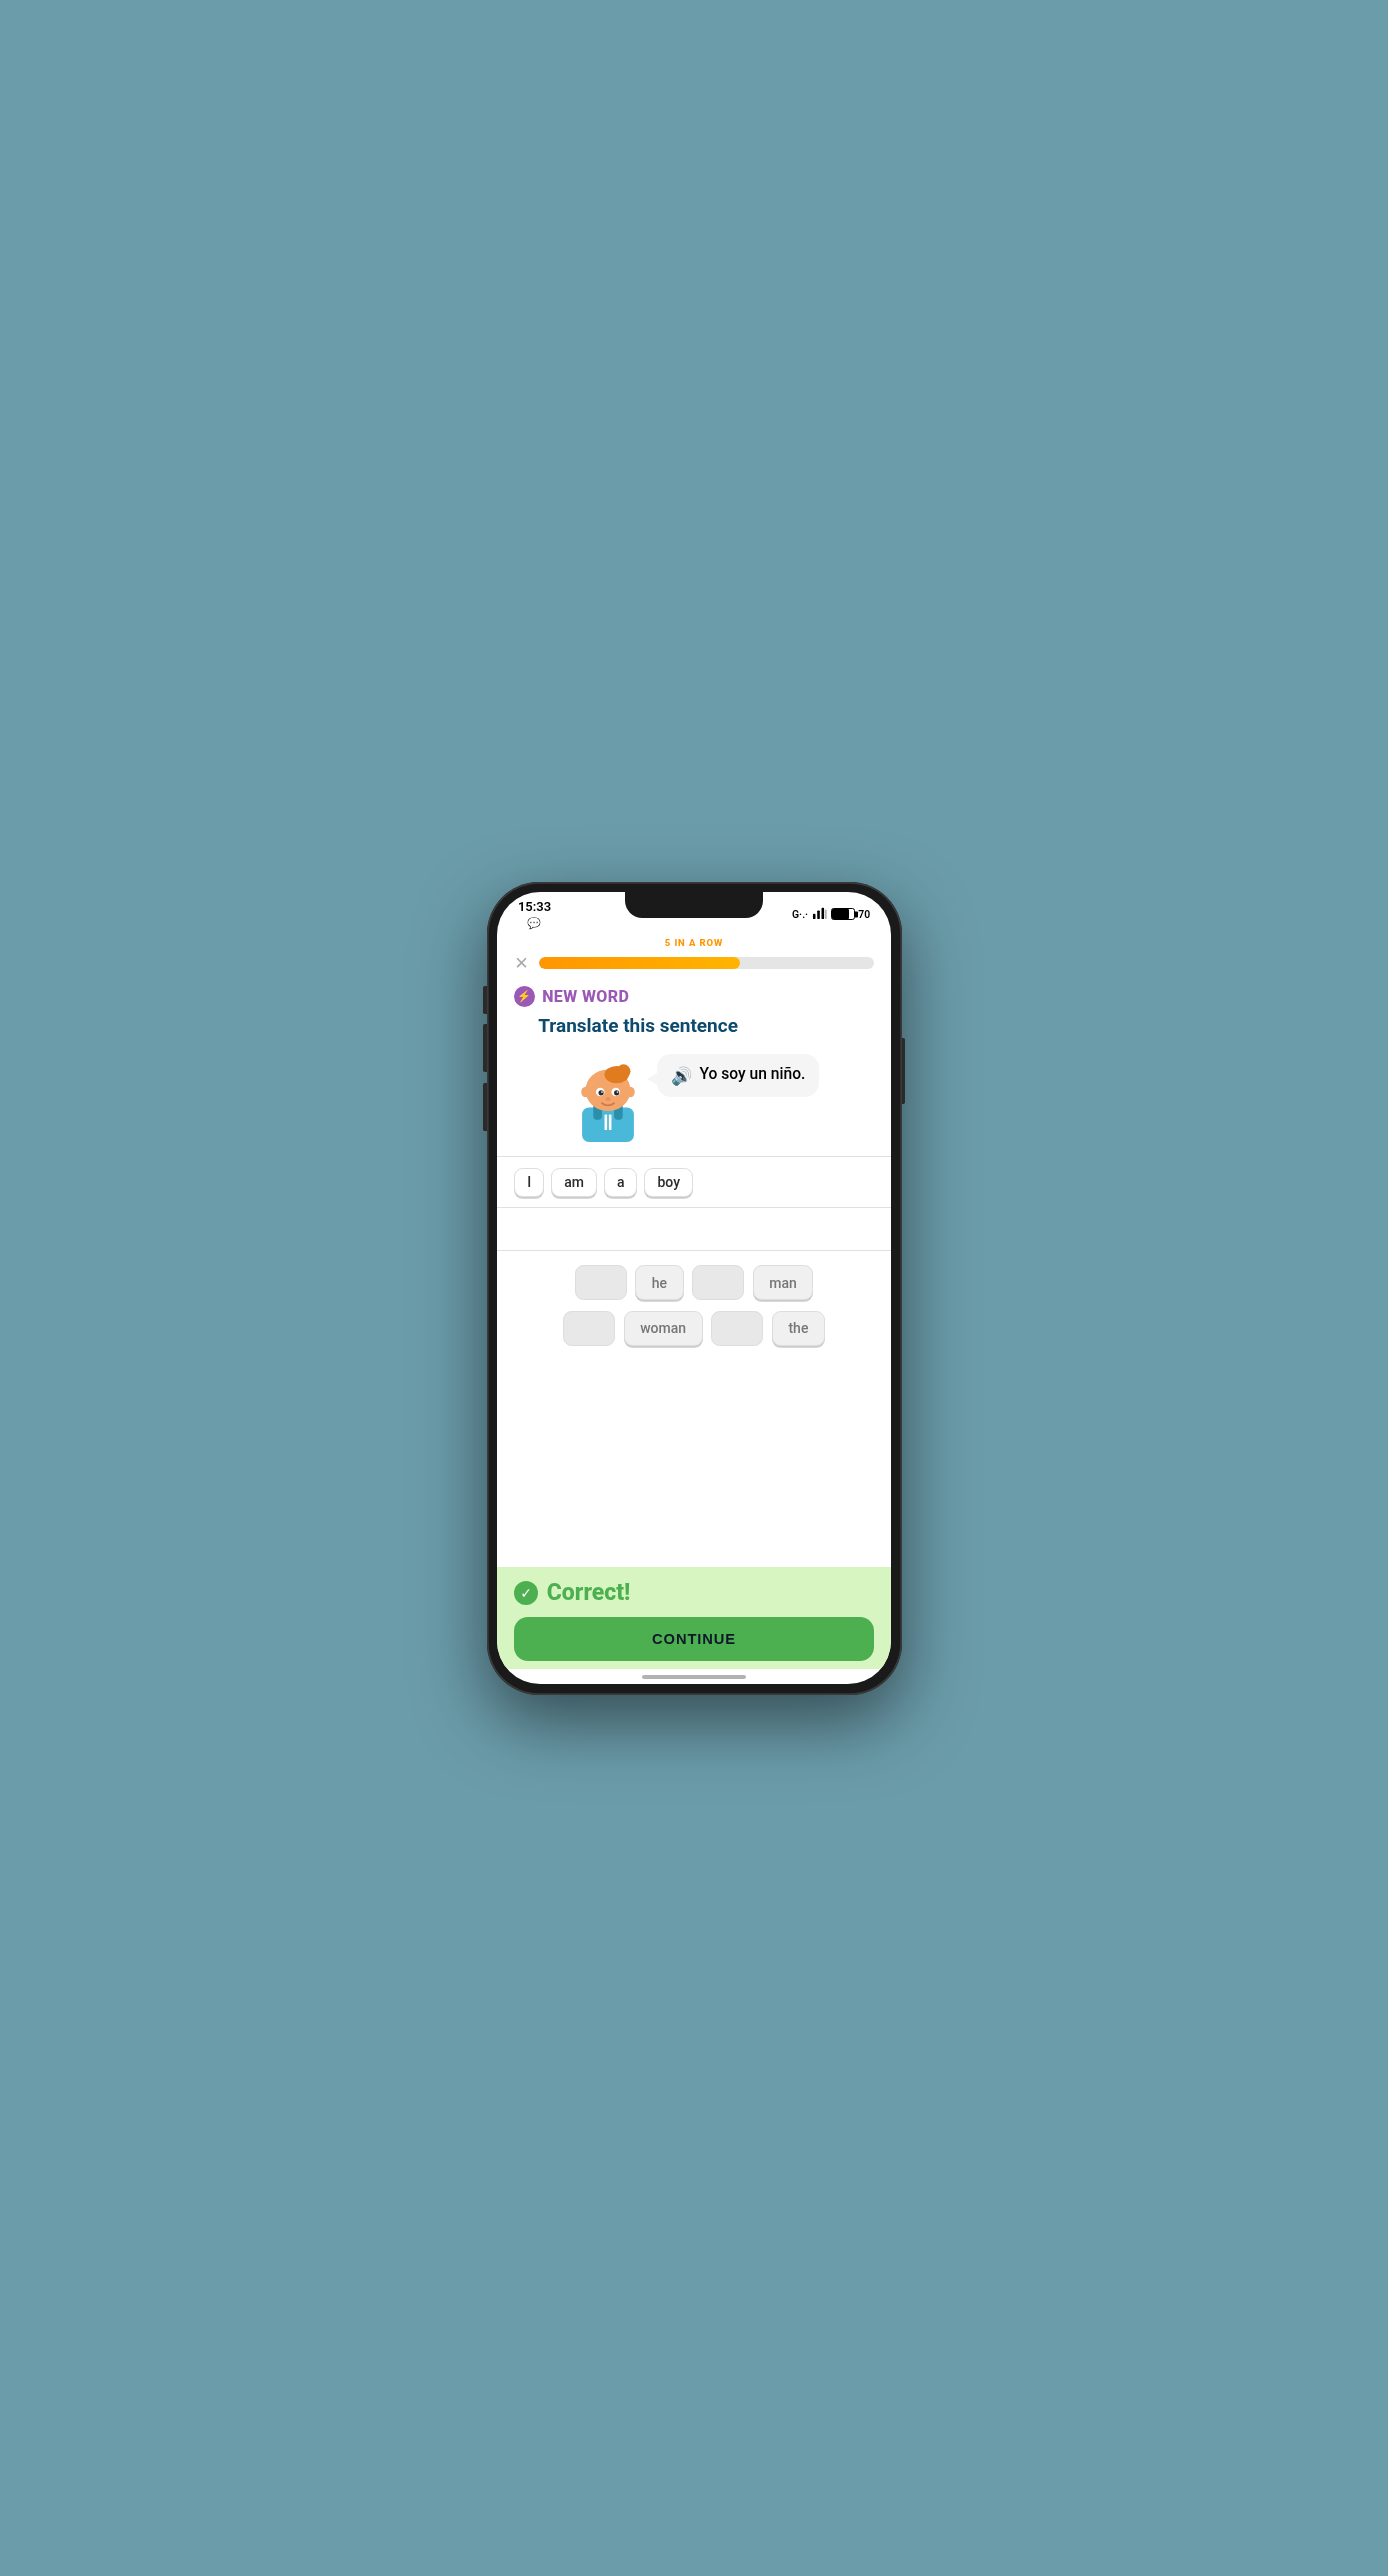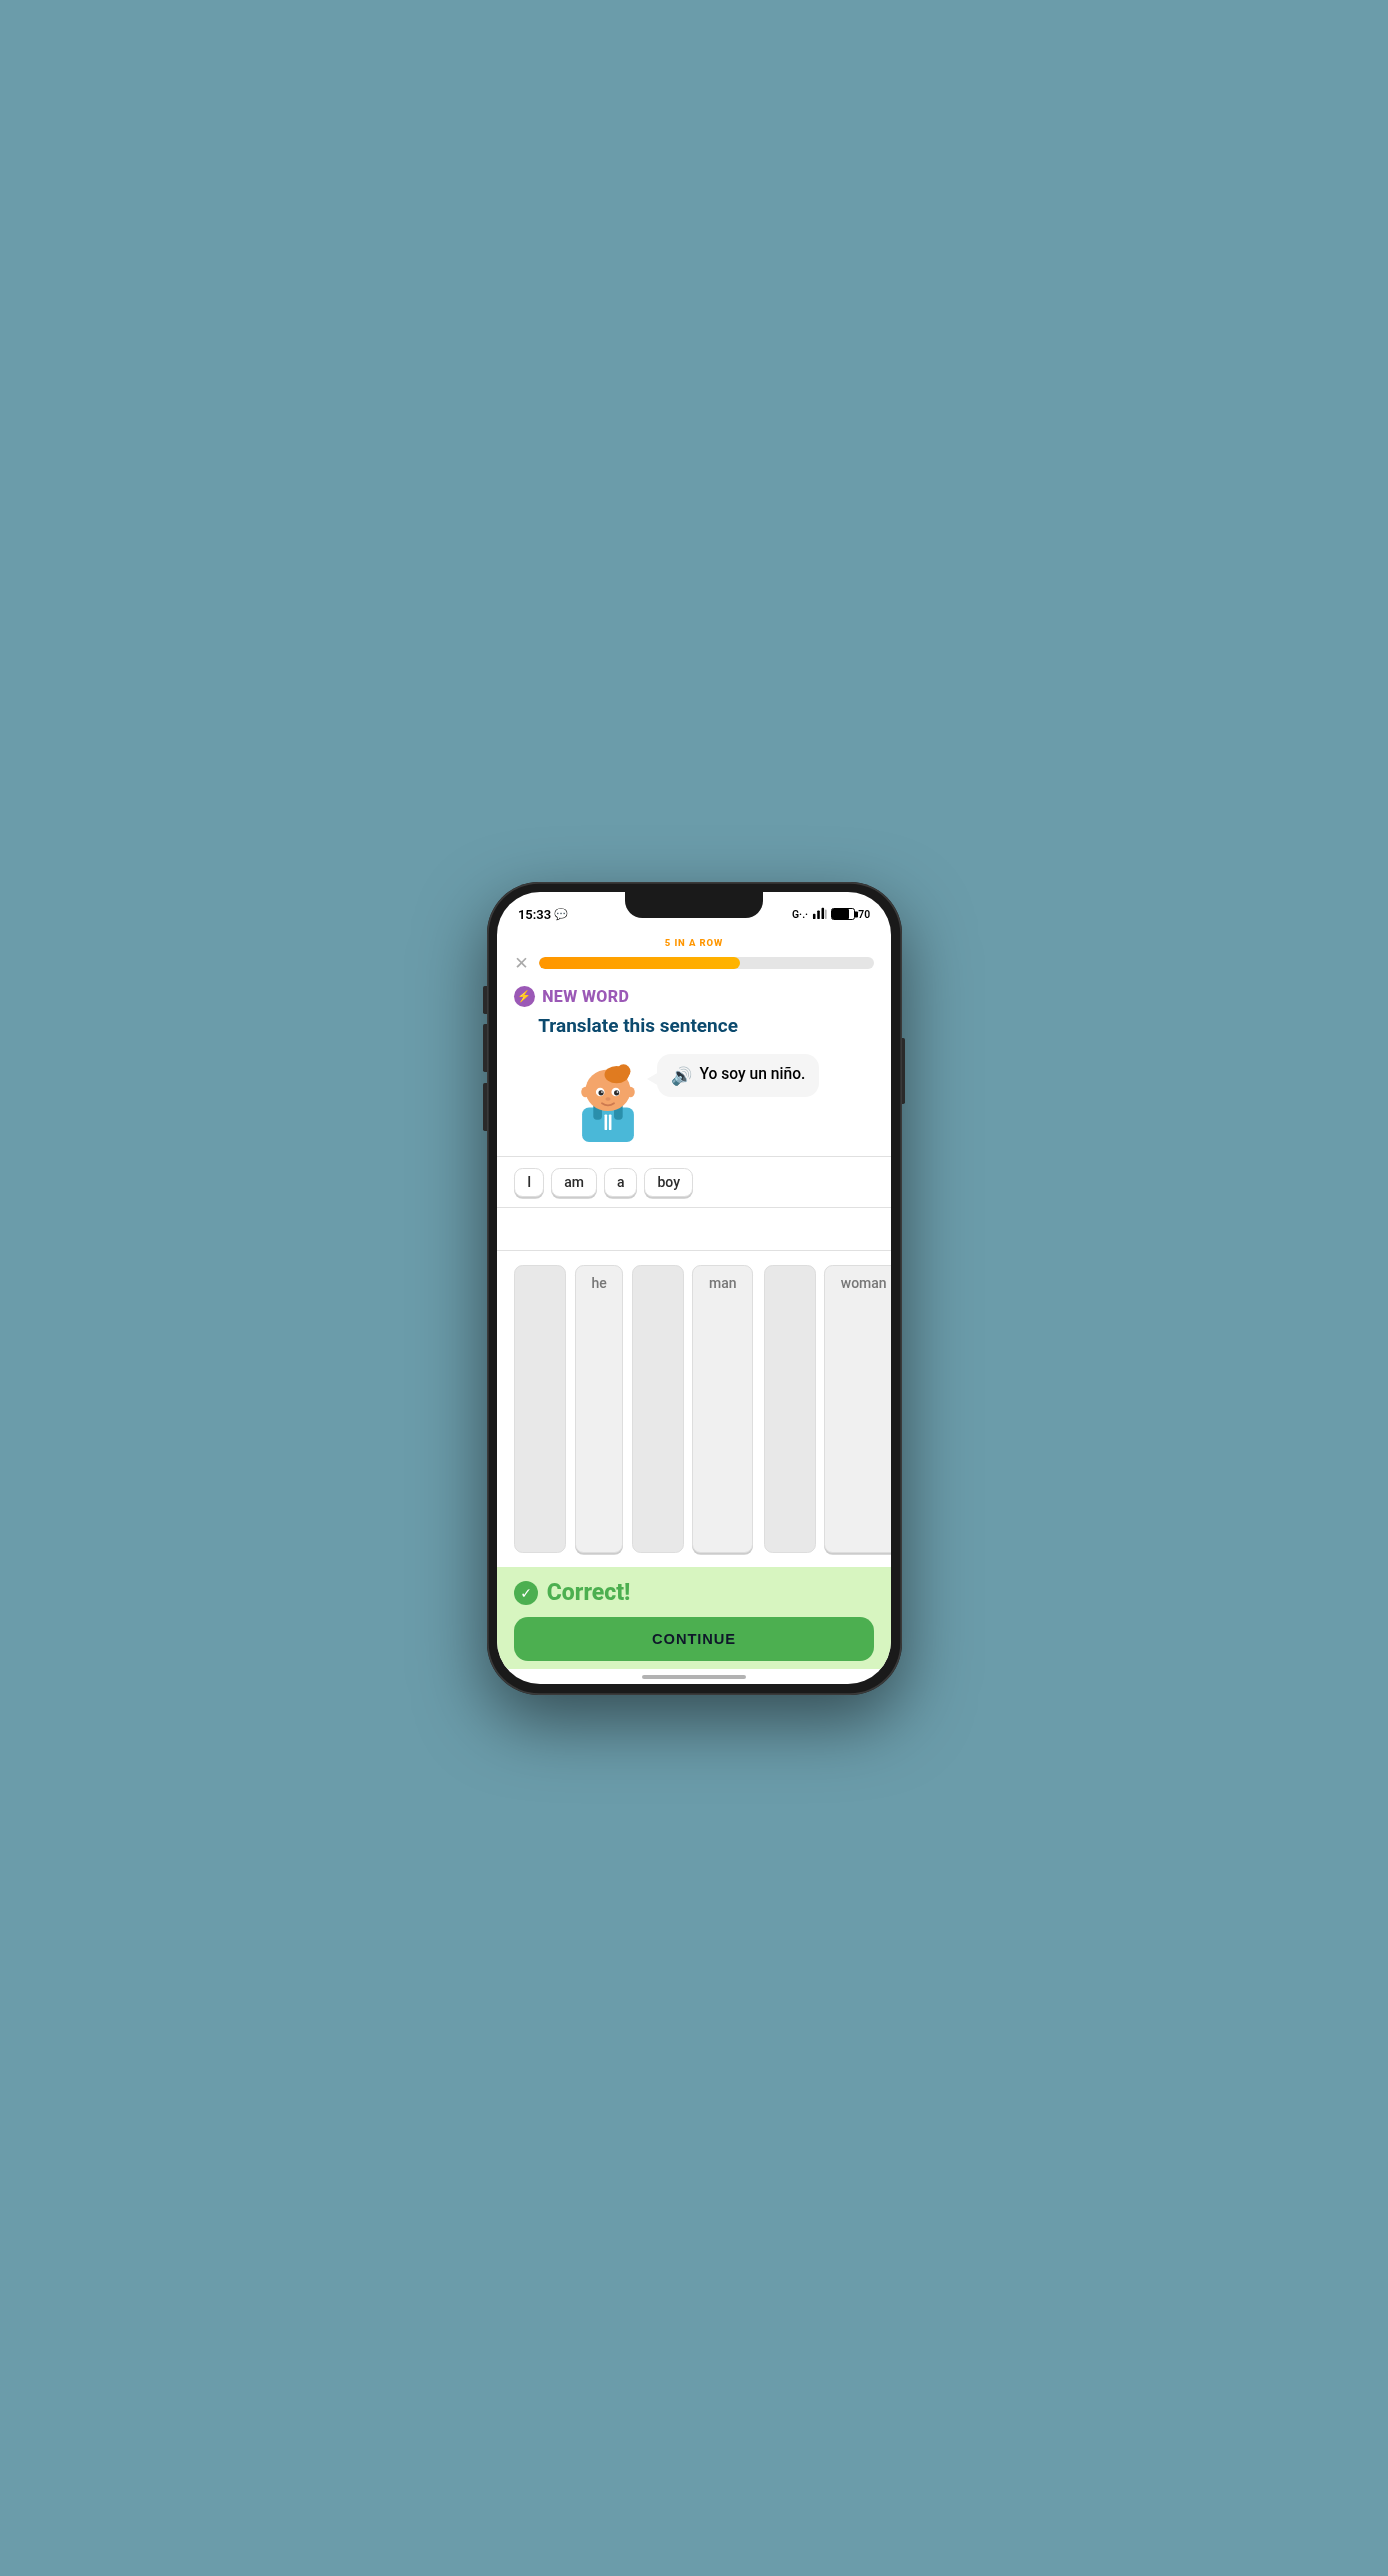--- a/index.html
+++ b/index.html
@@ -58,20 +58,21 @@
       flex-shrink: 0;
     }
 
     .status-time {
       font-size: 13px;
       font-weight: 600;
       color: #000;
       display: flex;
       align-items: center;
       gap: 3.5px;
+      flex-direction: column;
     }
 
     .status-icons {
       display: flex;
       align-items: center;
       gap: 3.5px;
       font-size: 11.2px;
       color: #000;
     }
 
@@ -267,21 +268,21 @@
       min-height: 43px;
       padding: 10.4px 17.3px;
       flex-shrink: 0;
     }
 
     
     .word-bank {
       flex: 1;
       padding: 14px 17.3px;
       display: flex;
-      flex-direction: row;
+      flex-direction: column;
       gap: 10.4px;
     }
 
     .word-bank-row {
       display: flex;
       justify-content: center;
       gap: 8.6px;
     }
 
     .word-chip {

